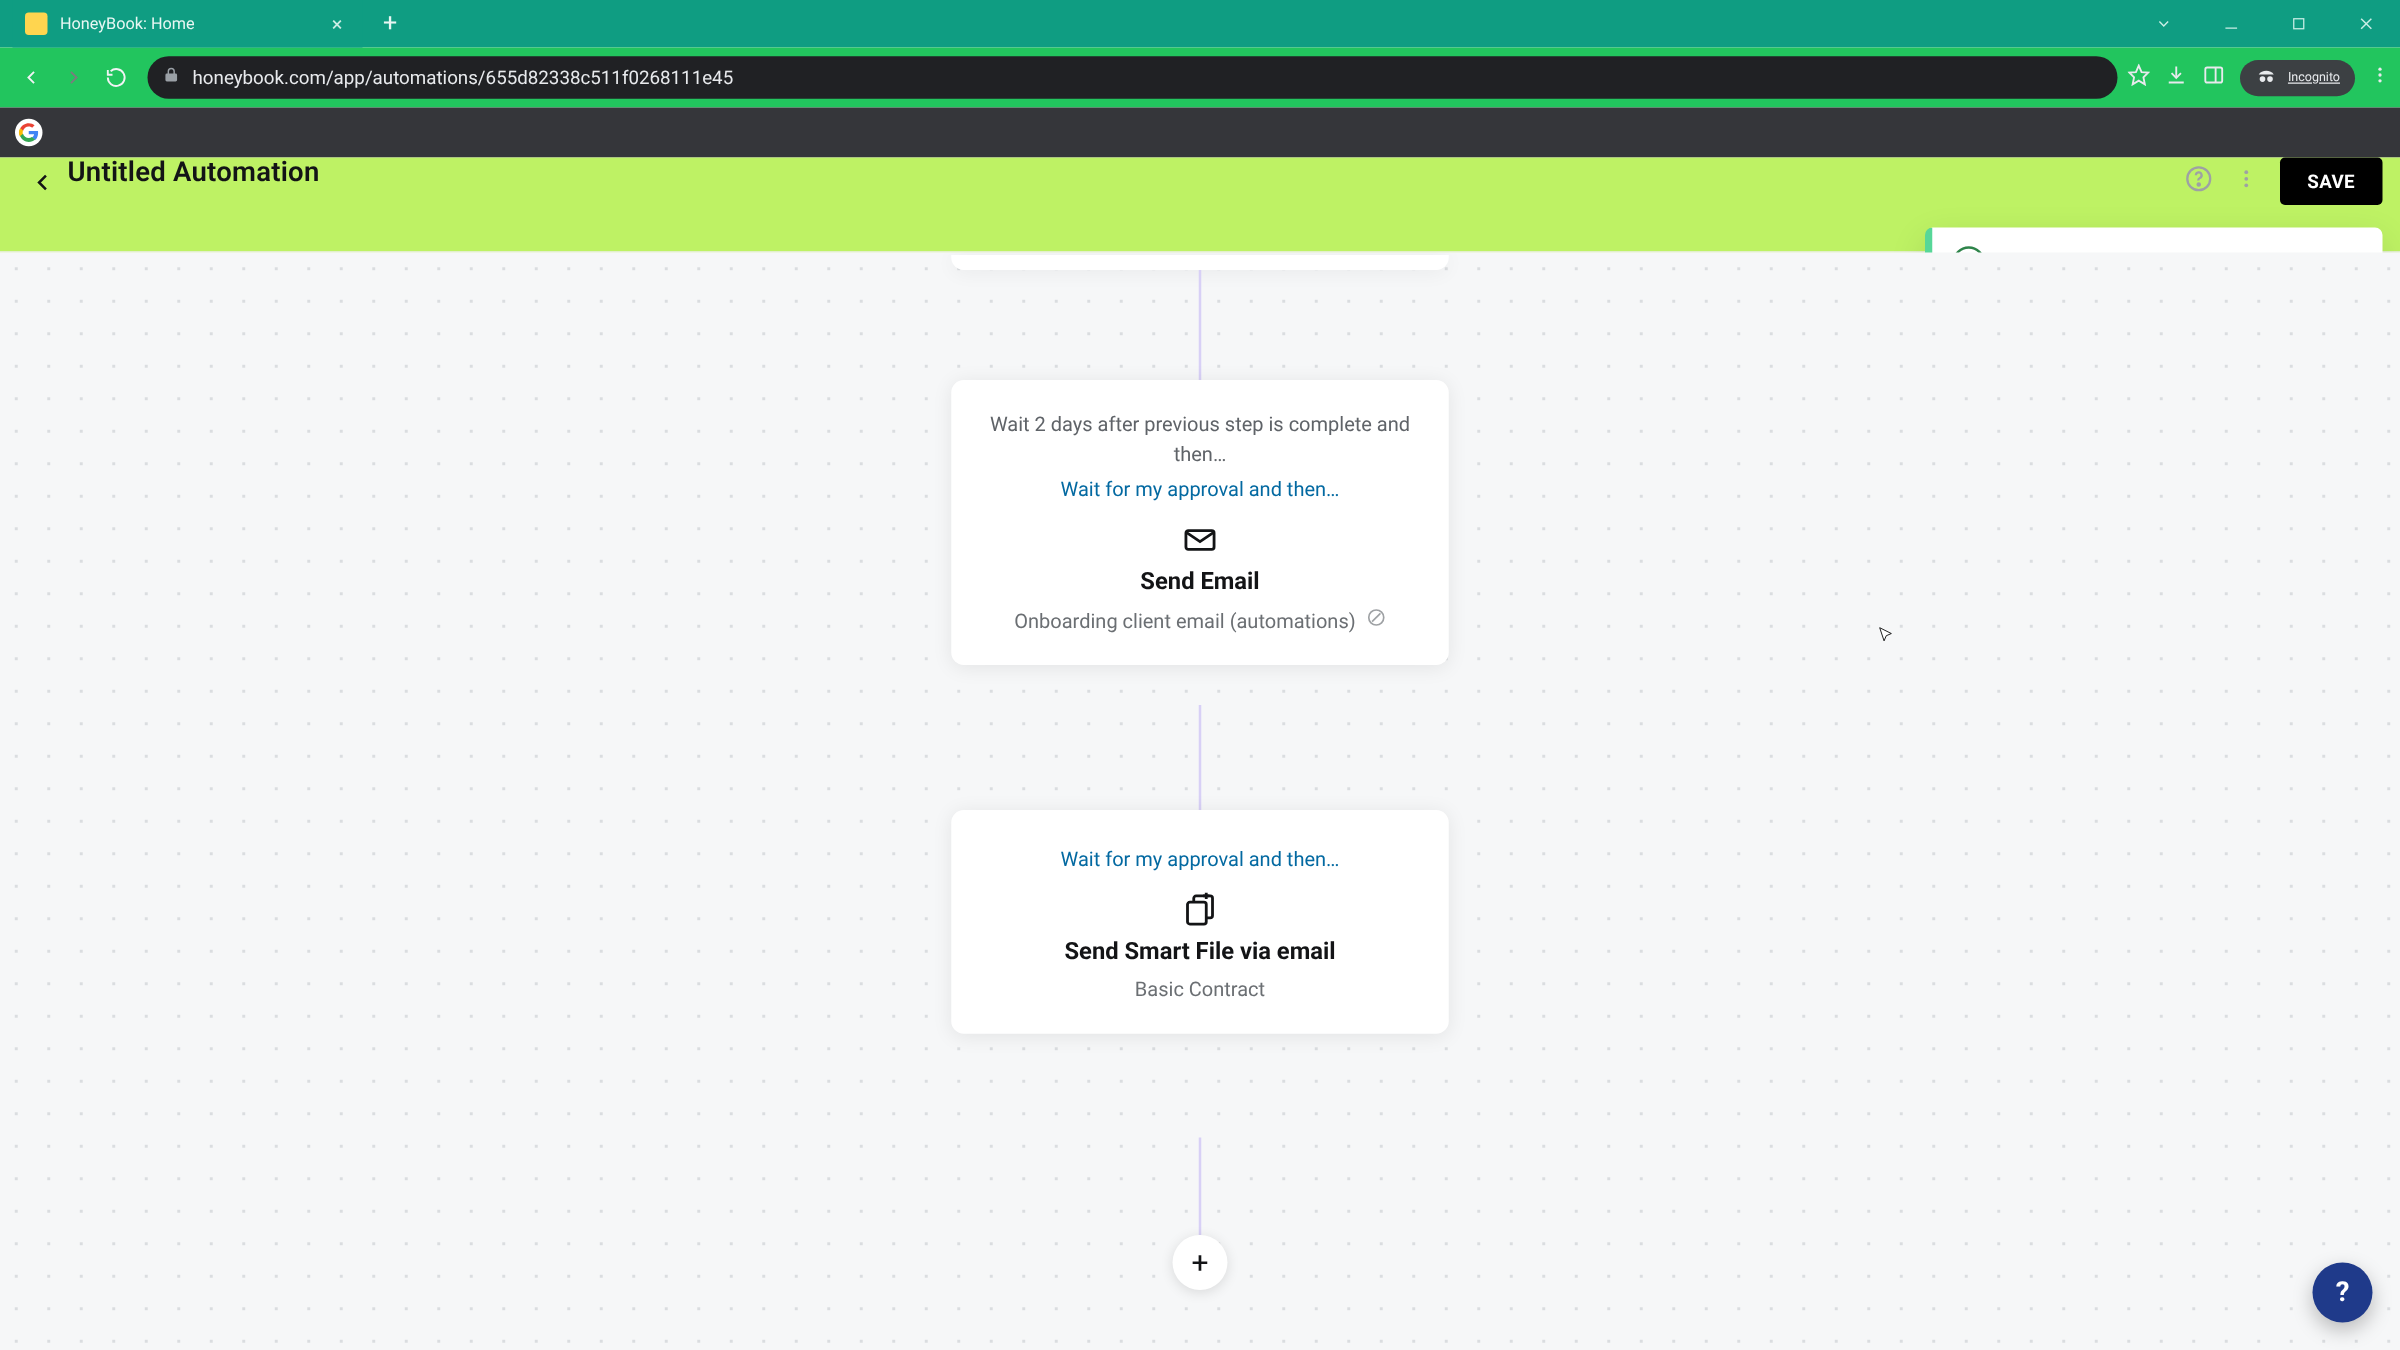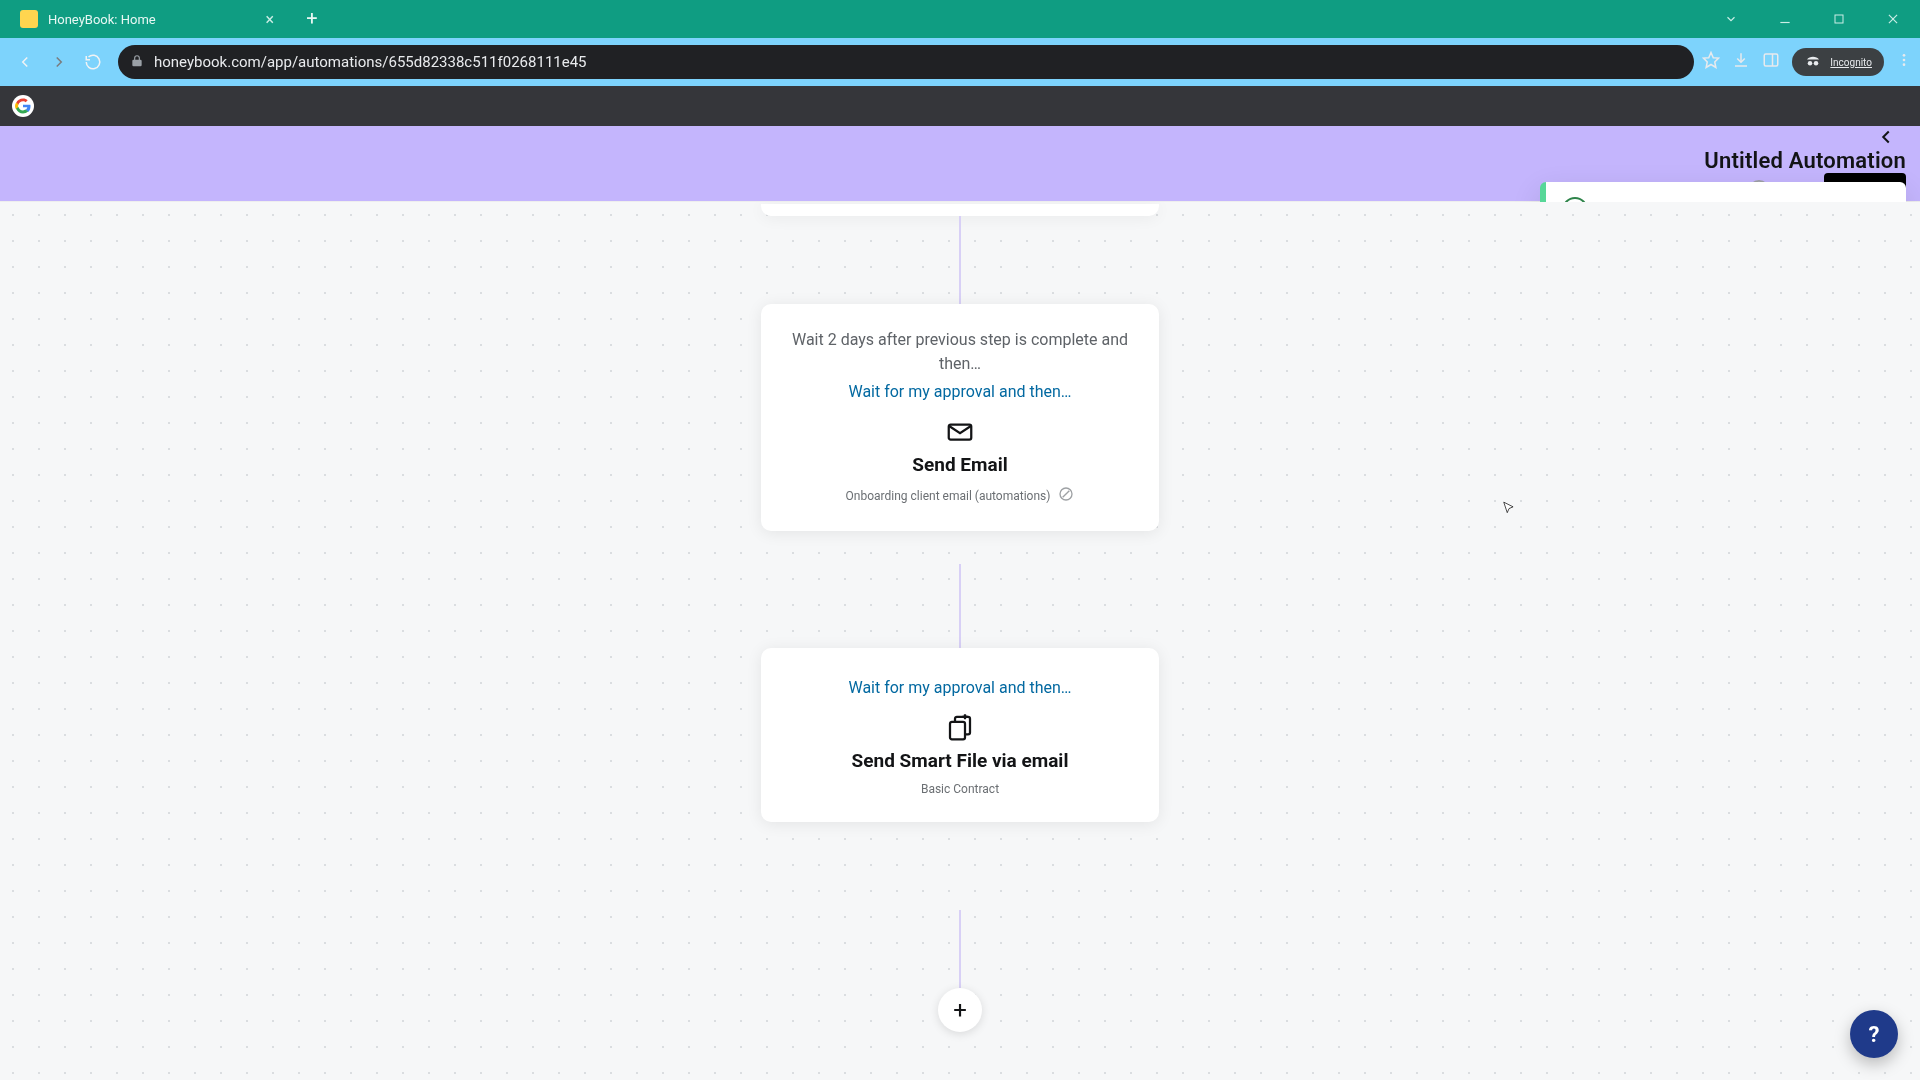--- a/index.html
+++ b/index.html
@@ -28,21 +28,21 @@
     color: #e7f7f3; font-size: 20px; cursor: pointer; margin-left: 6px; margin-bottom: 3px;
   }
   .win-controls {
     margin-left: auto; display: flex; align-items: center; height: 38px;
   }
   .win-btn {
     width: 54px; height: 38px; display: flex; align-items: center; justify-content: center;
     color: #cbeee6; cursor: pointer;
   }
   .toolbar {
-    height: 48px; background: #7dd3fc; display: flex; align-items: center; padding: 0 8px; text-align: right;
+    height: 48px; background: #22c55e; display: flex; align-items: center; padding: 0 8px; text-align: right;
   }
   .nav-btn {
     width: 34px; height: 34px; display: flex; align-items: center; justify-content: center;
     color: #f1f3f4; cursor: pointer; border-radius: 50%;
   }
   .nav-btn.disabled { color: #7b7c7e; }
   .addr {
     flex: 1; height: 34px; background: #202124; border-radius: 17px; margin: 0 8px;
     display: flex; align-items: center; padding: 0 12px; gap: 10px;
   }
@@ -55,22 +55,22 @@
   .bookmarks {
     height: 40px; background: #35363a; display: flex; align-items: center; padding: 0 12px;
   }
   .bm-icon {
     width: 22px; height: 22px; border-radius: 50%; background: #fff; cursor: pointer;
     display:flex;align-items:center;justify-content:center;
   }
   .bm-icon svg { width: 16px; height: 16px; }
   
   .app-header {
-    height: 76px; background: #c4b5fd; border-bottom: 1px solid #eee;
-    display: flex; align-items: flex-end; padding: 0 14px 0 14px; position: relative; flex-direction: column;
+    height: 76px; background: #bef264; border-bottom: 1px solid #eee;
+    display: flex; align-items: flex-start; padding: 0 14px 0 14px; position: relative;
   }
   .back-arrow {
     width: 40px; height: 40px; display:flex; align-items:center; justify-content:center; cursor:pointer;
     border-radius: 50%;
   }
   .page-title { font-size: 22px; font-weight: 600; letter-spacing: 0.2px; color: #131416; }
   .hdr-right { margin-left: auto; display:flex; align-items:center; gap: 18px; }
   .hdr-icon { color: #9ea1a4; cursor:pointer; }
   .save-btn {
     background: #000; color: #fff; font-weight: 700; font-size: 15px;
@@ -109,21 +109,21 @@
   .card {
     position: absolute; left: 50%; transform: translateX(-50%);
     width: 398px; background: #fff; border-radius: 10px;
     box-shadow: 0 2px 16px rgba(0,0,0,.08);
     padding: 24px 28px 26px; text-align: center;
   }
   .card .wait-line { color:#5f6368; font-size: 16px; line-height: 1.5; }
   .card .approval { color:#0369a1; font-size: 16px; margin-top: 6px; }
   .card .step-icon { margin: 16px 0 6px; display:flex; justify-content:center; }
   .card .step-title { font-weight:700; font-size: 19px; color:#131416; margin-top: 4px; }
-  .card .step-sub { color:#6b6f73; font-size: 12px; margin-top: 10px; display:flex; justify-content:center; align-items:center; gap:8px; }
+  .card .step-sub { color:#6b6f73; font-size: 16px; margin-top: 10px; display:flex; justify-content:center; align-items:center; gap:8px; }
   .add-btn {
     position: absolute; left: 50%; transform: translateX(-50%);
     width: 44px; height: 44px; background:#fff; border-radius: 50%;
     box-shadow: 0 2px 10px rgba(0,0,0,.12);
     display:flex; align-items:center; justify-content:center; font-size: 24px; color:#131416; cursor:pointer;
   }
   .help-fab {
     position: fixed; right: 22px; bottom: 22px;
     width: 48px; height: 48px; border-radius: 50%; background:#1f3a8a;
     color:#fff; font-weight:700; font-size: 22px; display:flex; align-items:center; justify-content:center; cursor:pointer;

